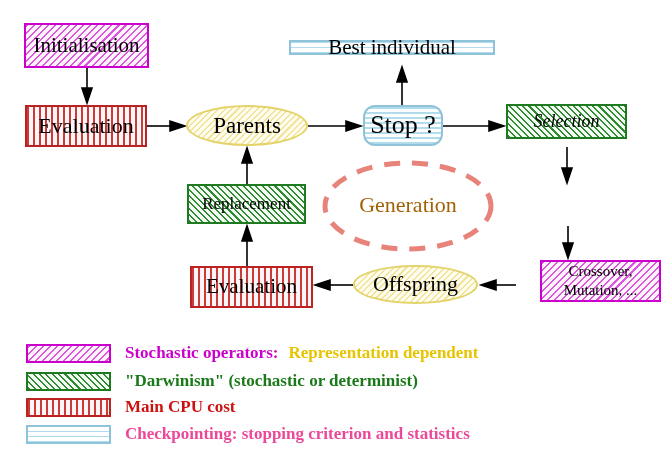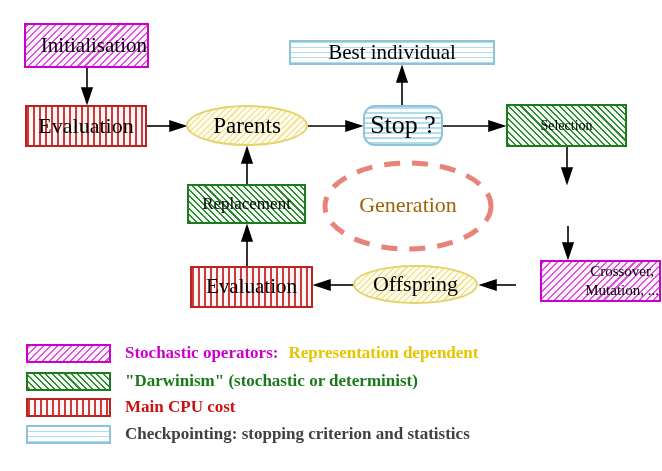--- a/index.html
+++ b/index.html
@@ -26,21 +26,20 @@
     color: #000000;
     box-sizing: border-box;
     line-height: 1.1;
     white-space: nowrap;
   }
   
   .hatch-magenta {
     border: 2px solid #cc00cc;
     background: repeating-linear-gradient(135deg,
       #dd55dd 0, #dd55dd 1.5px, #fdf4fd 1.5px, #fdf4fd 5px);
-    justify-content: flex-end;
   }
   
   .hatch-green {
     border: 2px solid #1e7a1e;
     background: repeating-linear-gradient(45deg,
       #2f8b2f 0, #2f8b2f 1.5px, #f4faf4 1.5px, #f4faf4 4.5px);
   }
   
   .stripe-red {
     border: 2px solid #bb2222;
@@ -60,22 +59,22 @@
     background: repeating-linear-gradient(135deg,
       #f2e49a 0, #f2e49a 1.5px, #fffdf0 1.5px, #fffdf0 4.5px);
   }
   .rounded { border-radius: 12px; }
 
   
   #node-initialisation      { left: 24px;  top: 23px;  width: 125px; height: 45px; font-size: 21px; }
   #node-evaluation-top      { left: 25px;  top: 105px; width: 122px; height: 42px; font-size: 22px; }
   #node-parents             { left: 186px; top: 105px; width: 122px; height: 41px; font-size: 23px; }
   #node-stop                { left: 363px; top: 105px; width: 80px;  height: 41px; font-size: 26px; }
-  #node-best-individual     { left: 289px; top: 40px;  width: 206px; height: 25px; font-size: 21px; }
-  #node-selection           { left: 506px; top: 104px; width: 121px; height: 43px; font-size: 14px; }
+  #node-best-individual     { left: 289px; top: 40px;  width: 206px; height: 15px; font-size: 21px; }
+  #node-selection           { left: 506px; top: 104px; width: 121px; height: 35px; font-size: 18px; font-style: italic; }
   #node-genitors            { left: 507px; top: 185px; width: 120px; height: 41px; font-size: 22px; }
   #node-crossover           { left: 540px; top: 260px; width: 121px; height: 42px; font-size: 15px; white-space: normal; line-height: 1.25; }
   #node-offspring           { left: 353px; top: 265px; width: 125px; height: 39px; font-size: 22px; }
   #node-evaluation-bottom   { left: 190px; top: 266px; width: 123px; height: 42px; font-size: 21px; }
   #node-replacement         { left: 187px; top: 184px; width: 119px; height: 40px; font-size: 17px; }
   #label-generation {
     position: absolute;
     left: 325px; top: 192px; width: 166px;
     text-align: center;
     font-size: 22px;
@@ -104,21 +103,21 @@
   }
   .legend-text .t2 { margin-left: 10px; }
   #legend-row-0 { top: 343px; }
   #legend-row-1 { top: 371px; }
   #legend-row-2 { top: 397px; }
   #legend-row-3 { top: 424px; }
   #legend-row-0 .t1 { color: #cc00cc; }
   #legend-row-0 .t2 { color: #e6c400; }
   #legend-row-1 .t1 { color: #1a7a1a; }
   #legend-row-2 .t1 { color: #cc1111; }
-  #legend-row-3 .t1 { color: #404040; }
+  #legend-row-3 .t1 { color: #ec4899; }
 </style>
 </head>
 <body>
 
 <div id="canvas">
 
   <svg id="arrow-layer" viewBox="0 0 662 471" xmlns="http://www.w3.org/2000/svg">
     <g stroke="#000000" stroke-width="1.6" fill="#000000">
       <g>
         <line x1="87" y1="68" x2="87" y2="90"></line>

